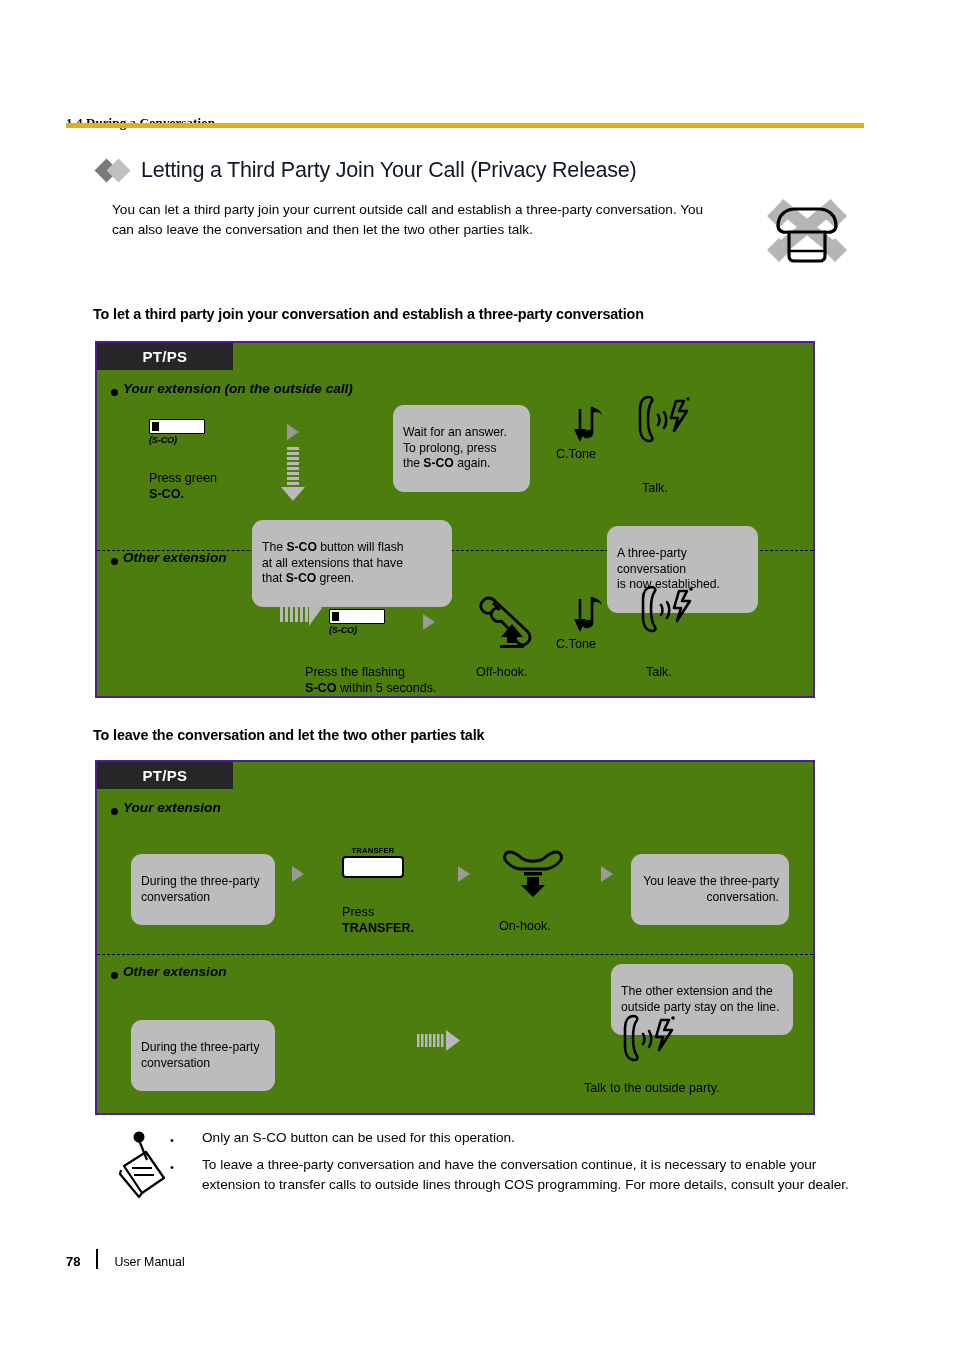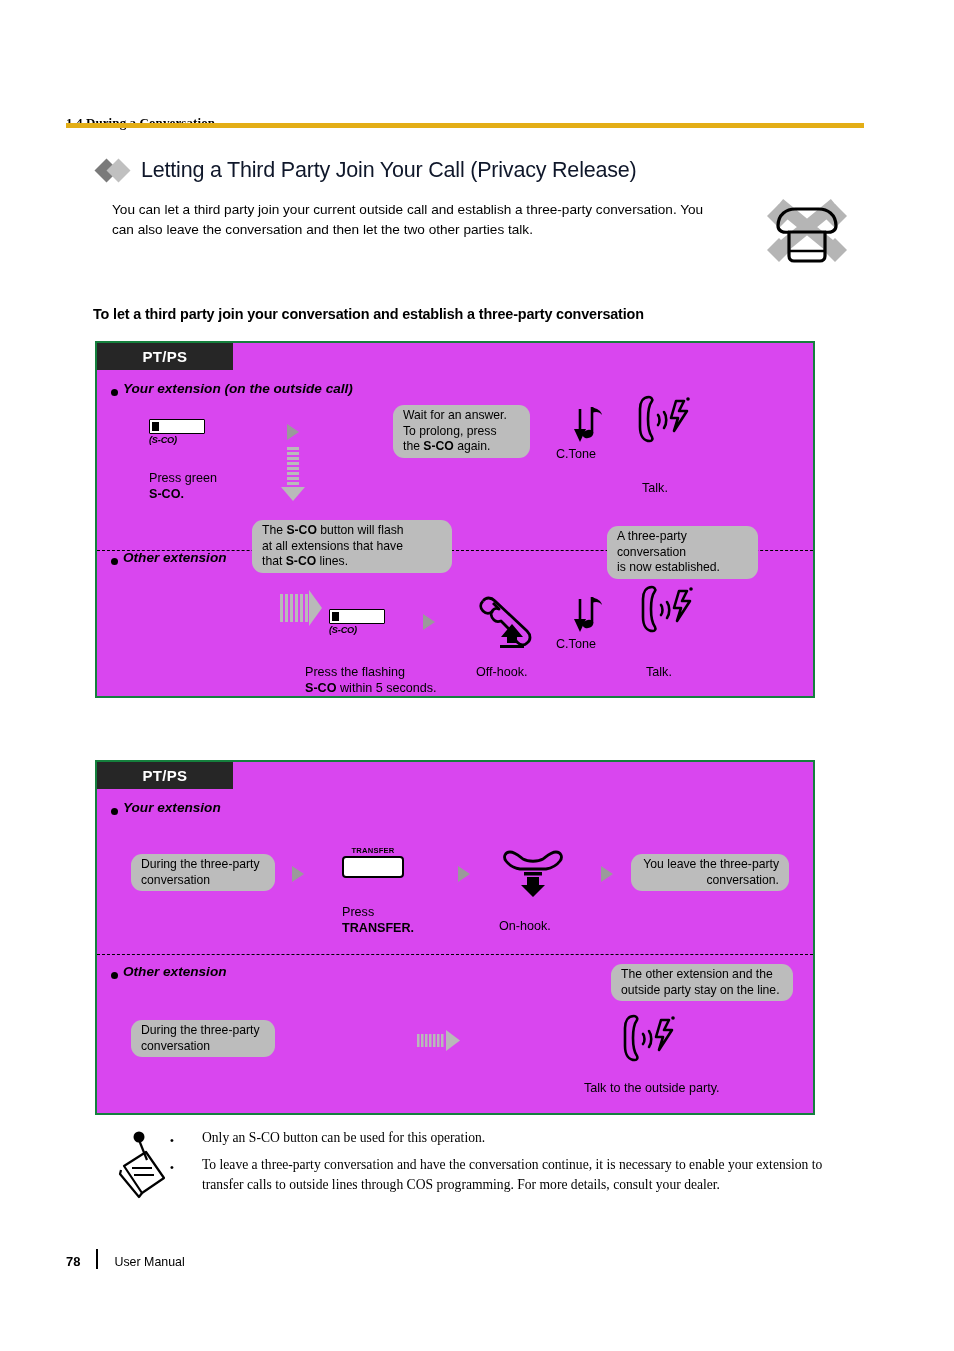--- a/index.html
+++ b/index.html
@@ -44,21 +44,21 @@
 
   
   .sect-h{
     position:absolute;font-size:14.4px;font-weight:bold;letter-spacing:-.15px;
     white-space:nowrap;
   }
   #sect1{left:93px;top:306px;}
   #sect2{left:93px;top:727px;}
 
   
-  .dbox{position:absolute;border:2px solid #15803d;background:#d946ef;}
+  .dbox{position:absolute;border:2px solid #4c1d95;background:#4d7c0f;}
   #box1{left:95px;top:341px;width:716px;height:353px;}
   #box2{left:95px;top:760px;width:716px;height:351px;}
 
   .ptps{
     position:absolute;left:0;top:0;width:136px;height:27px;
     background:#262626;color:#fff;
     font-size:15px;font-weight:bold;
     display:flex;align-items:center;justify-content:center;
     letter-spacing:.3px;
   }
@@ -74,21 +74,21 @@
 
   .divider{
     position:absolute;left:0;width:100%;
     border-top:1.6px dashed #000;height:0;
   }
 
   
   .bub{
     position:absolute;background:#bcbcbc;border-radius:11px;
     font-size:12.2px;line-height:15.6px;color:#000;
-    padding:3px 10px;box-sizing:border-box;
+    padding:20px 10px;box-sizing:border-box;
   }
   .bub b{font-weight:bold;}
 
   
   .cap{
     position:absolute;font-size:12.6px;line-height:16px;white-space:nowrap;
   }
   .cap b{font-weight:bold;}
 
   
@@ -122,21 +122,21 @@
     border-bottom:8px solid transparent;
   }
 
   svg{display:block;overflow:visible;}
 
   
   .note-icon{position:absolute;left:112px;top:1128px;width:62px;height:70px;}
   .notes{position:absolute;left:170px;top:1128px;width:690px;}
   .note-li{display:flex;font-size:13.6px;line-height:20px;margin-bottom:5px;}
   .note-bul{width:32px;flex:none;font-size:11px;padding-top:2px;}
-  .note-tx{flex:1;font-family:Liberation Serif, serif;}
+  .note-tx{flex:1;}
 
   
   .foot{position:absolute;left:66px;top:1249px;display:flex;align-items:flex-end;gap:0;}
   .foot .pg{font-size:13px;font-weight:bold;}
   .foot .bar{width:2px;height:20px;background:#000;margin:0 16px;}
   .foot .um{font-size:12.4px;}
 </style>
 </head>
 <body>
 
@@ -236,21 +236,21 @@
         <circle cx="50" cy="6" r="1.8" fill="#000"></circle>
       </svg>
     </div>
     <div class="cap" style="left:545px;top:137px;">Talk.</div>
 
     <div class="divider" style="top:207px;"></div>
 
     <div class="bub" style="left:155px;top:177px;width:200px;">
       <span>The </span><b>S-CO</b><span> button will flash</span><br>
       <span>at all extensions that have</span><br>
-      <span>that </span><b>S-CO</b><span> lines.</span>
+      <span>that </span><b>S-CO</b><span> green.</span>
     </div>
 
     <div class="bub" style="left:510px;top:183px;width:151px;">
       <span>A three-party conversation</span><br>
       <span>is now established.</span>
     </div>
 
     <div class="ext-label" style="left:14px;top:207px;">
       <span>Other extension</span>
     </div>
@@ -311,20 +311,21 @@
           <path d="M20,22 C22,24 22,30 20,32"></path>
           <path d="M26,19 C29,23 29,31 26,35"></path>
           <path d="M38,8 L46,8 L41,18 L49,18 L36,38 L40,25 L33,25 Z"></path>
         </g>
         <circle cx="50" cy="6" r="1.8" fill="#000"></circle>
       </svg>
     </div>
     <div class="cap" style="left:549px;top:321px;">Talk.</div>
   </div>
 
+  <div class="sect-h" id="sect2">To leave the conversation and let the two other parties talk</div>
 
   <div class="dbox" id="box2">
     <div class="ptps">PT/PS</div>
 
     <div class="ext-label" style="left:14px;top:38px;">
       <span>Your extension</span>
     </div>
 
     <div class="bub" style="left:34px;top:92px;width:144px;">
       <span>During the three-party</span><br>

